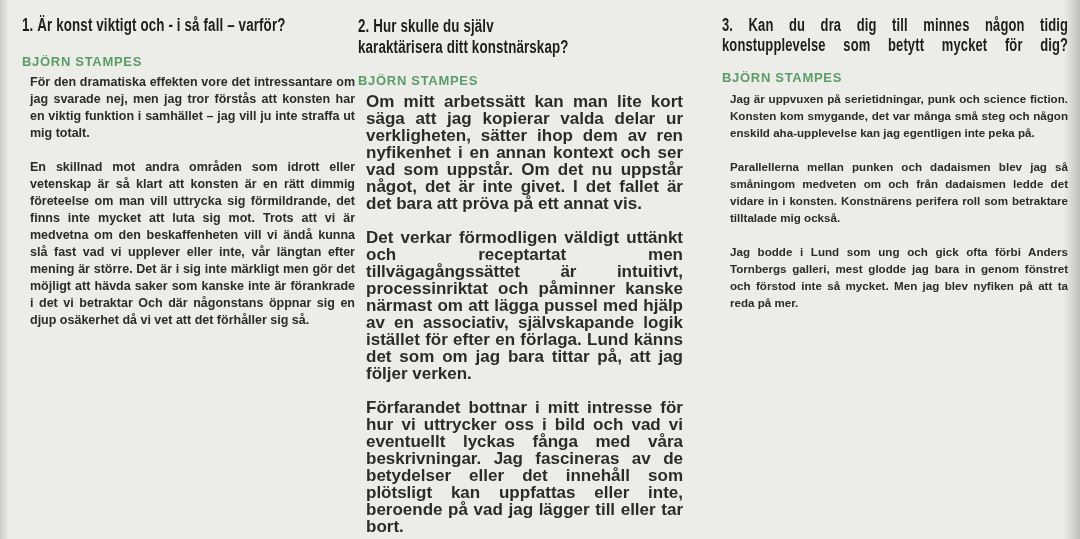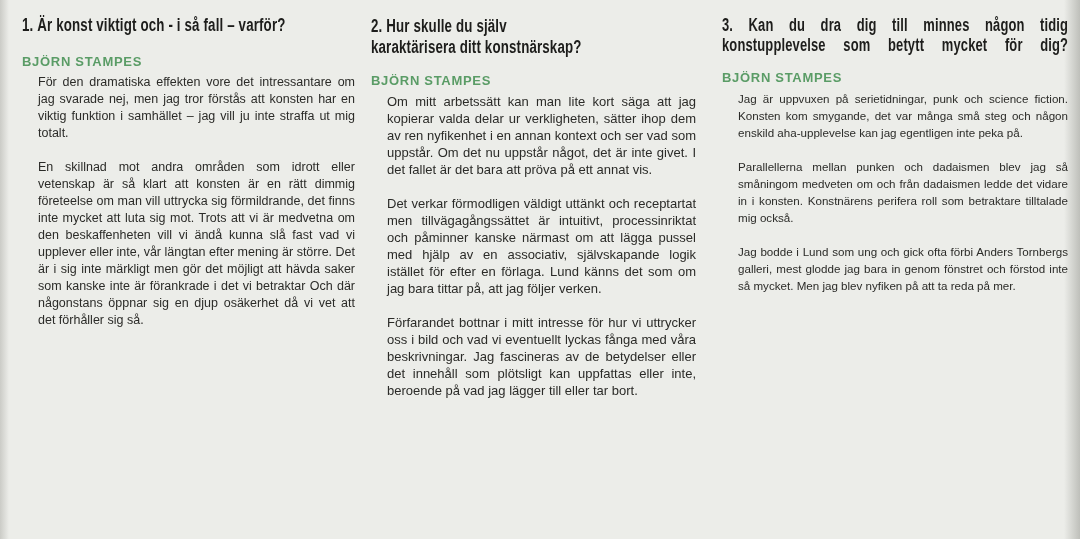--- a/index.html
+++ b/index.html
@@ -31,21 +31,21 @@
     position: absolute; right: 0; top: 0; width: 16px; height: 100%;
     background: linear-gradient(270deg, rgba(60,60,52,0.26), rgba(60,60,52,0));
     pointer-events: none;
   }
   .col {
     position: absolute;
     top: 0;
     color: var(--ink);
   }
   .col-1 { left: 22px;  width: 333px; }
-  .col-2 { left: 371px; width: 325px; }
+  .col-2 { left: 358px; width: 325px; }
   .col-3 { left: 722px; width: 346px; }
 
   .question {
     font-weight: bold;
     color: #1d1d1b;
     font-size: 18px;
     line-height: 21px;
     transform: scaleX(0.74);
     transform-origin: 0 0;
     width: 135.2%;
@@ -62,27 +62,28 @@
     margin-bottom: 5px;
     font-weight: bold;
     font-size: 13px;
     letter-spacing: 0.7px;
     color: var(--green);
   }
   .col-2 .author { margin-top: 13px; }
   .col-3 .author { margin-top: 14px; }
 
   .bodytext p {
-    margin: 0 0 17px 16px;
+    margin: 0 0 17px 8px;
     font-size: 12.5px;
     line-height: 17px;
     text-align: justify;
     color: var(--ink);
+    font-weight: bold;
   }
-  .col-2 .bodytext p { font-size: 13px; }
+  .col-2 .bodytext p { font-size: 17px; }
   .col-3 .bodytext p { font-size: 11.6px; }
   .bodytext p:last-child { margin-bottom: 0; }
 </style>
 </head>
 <body>
 
 <div class="page">
 
   <div class="col col-1">
     <h2 class="question">

